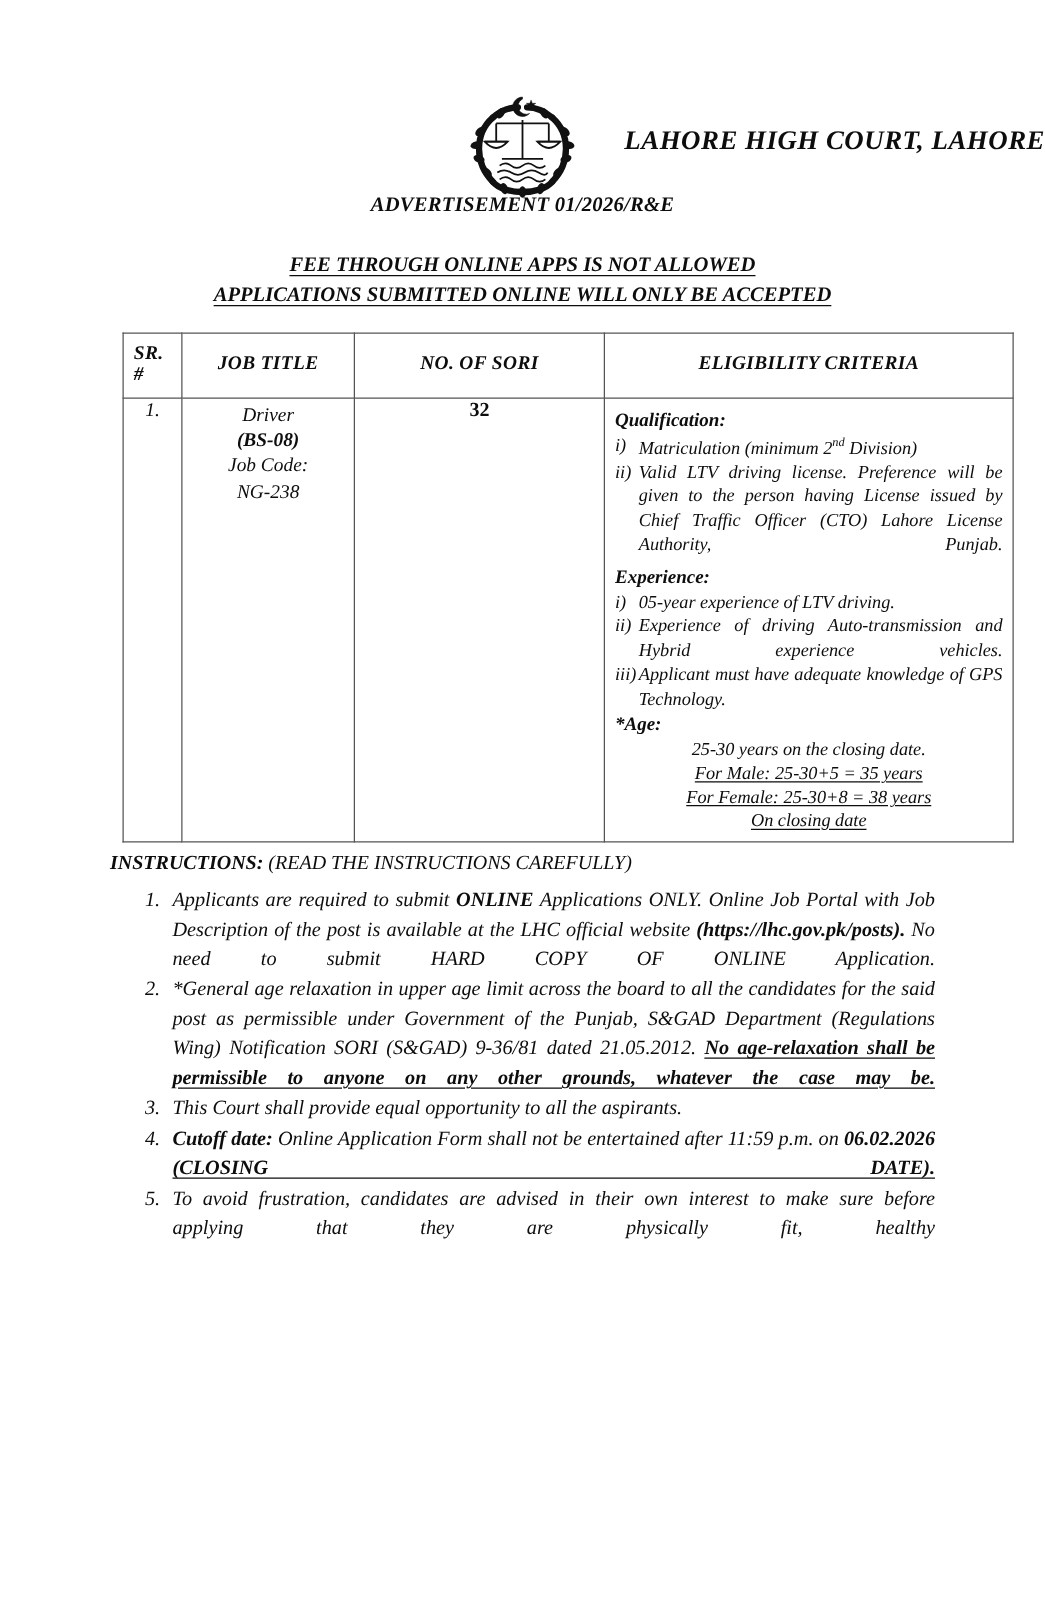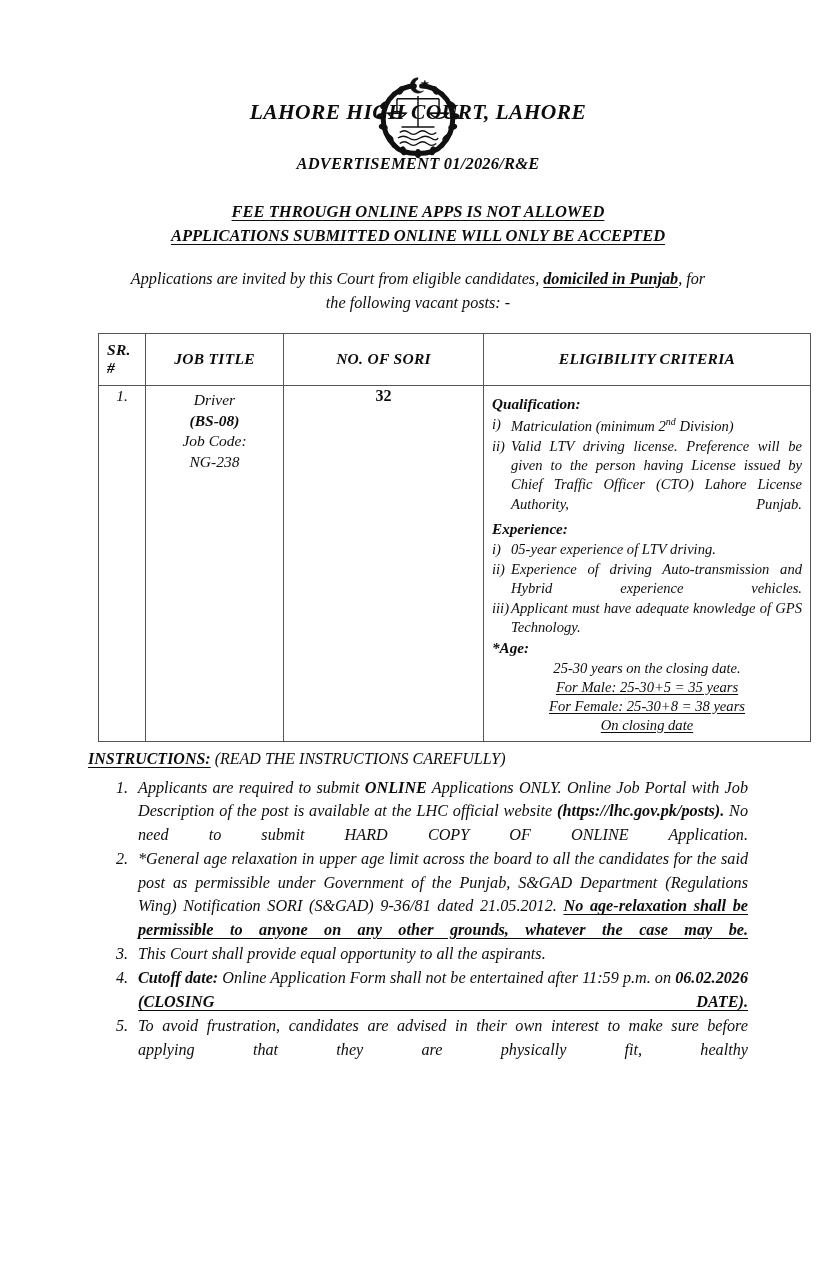--- a/index.html
+++ b/index.html
@@ -31,21 +31,21 @@
     height: 92px;
   }
   .emblem {
     display: inline-block;
     width: 92px;
     height: 86px;
   }
 
   
   .court-title {
-    text-align: center;
+    text-align: right;
     font-weight: bold;
     font-style: italic;
     font-size: 21.5px;
     letter-spacing: 0.4px;
     margin-top: 8px;
   }
   .adv-no {
     text-align: center;
     font-weight: bold;
     font-style: italic;
@@ -196,21 +196,20 @@
     margin: 8px auto 0 auto;
     width: 660px;
     padding-left: 0px;
   }
   .instr-title {
     font-style: italic;
     font-size: 16px;
   }
   .instr-title b {
     font-weight: bold;
-    text-decoration: underline;
     text-underline-offset: 2.5px;
   }
   ol.instr-list {
     list-style: none;
     margin: 9px 0 0 0;
     padding: 0;
   }
   ol.instr-list > li {
     display: flex;
     font-style: italic;
@@ -296,23 +295,20 @@
 
   <div class="court-title">LAHORE HIGH COURT, LAHORE</div>
 
   <div class="adv-no">ADVERTISEMENT 01/2026/R&amp;E</div>
 
   <div class="notice-block">
     <span class="notice-line">FEE THROUGH ONLINE APPS IS NOT ALLOWED</span>
     <span class="notice-line">APPLICATIONS SUBMITTED ONLINE WILL ONLY BE ACCEPTED</span>
   </div>
 
-  <div class="invite">
-    <span>Applications are invited by this Court from eligible candidates, </span><b>domiciled in Punjab</b><span>, for the following vacant posts: -</span>
-  </div>
 
   <div class="table-wrap">
     <table class="vacancy">
       <thead>
         <tr>
           <th class="c-sr">
             <span class="sr-head">
               <span>SR.</span><br>
               <span>#</span>
             </span>

